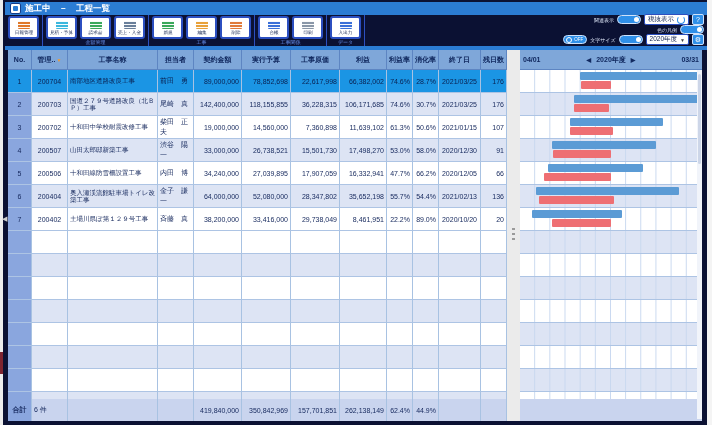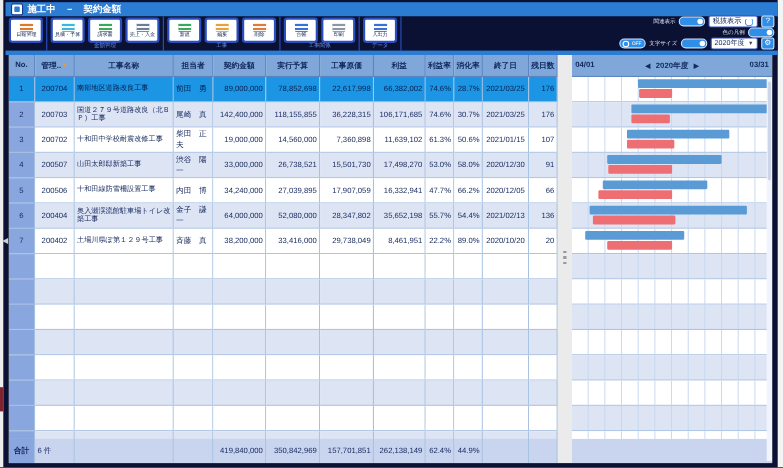--- a/index.html
+++ b/index.html
@@ -87,21 +87,21 @@
 <body>
 
 <div class="win">
   <div class="left-strip">
       <div class="maroon"></div>
     </div>
   <div class="right-strip"></div>
 
   <div class="titlebar">
     <span class="app-icon"></span>
-    <span class="title">施工中　－　契約金額</span>
+    <span class="title">施工中　－　工程一覧</span>
   </div>
 
   <div class="toolbar" id="toolbar">
       <div class="tgroup">
         <div class="tbtns">
           <button class="tbtn">
             <span class="ticon" style="background-color: rgb(224, 120, 42);"></span>
             <span class="blab">日報管理</span>
           </button>
         </div>

